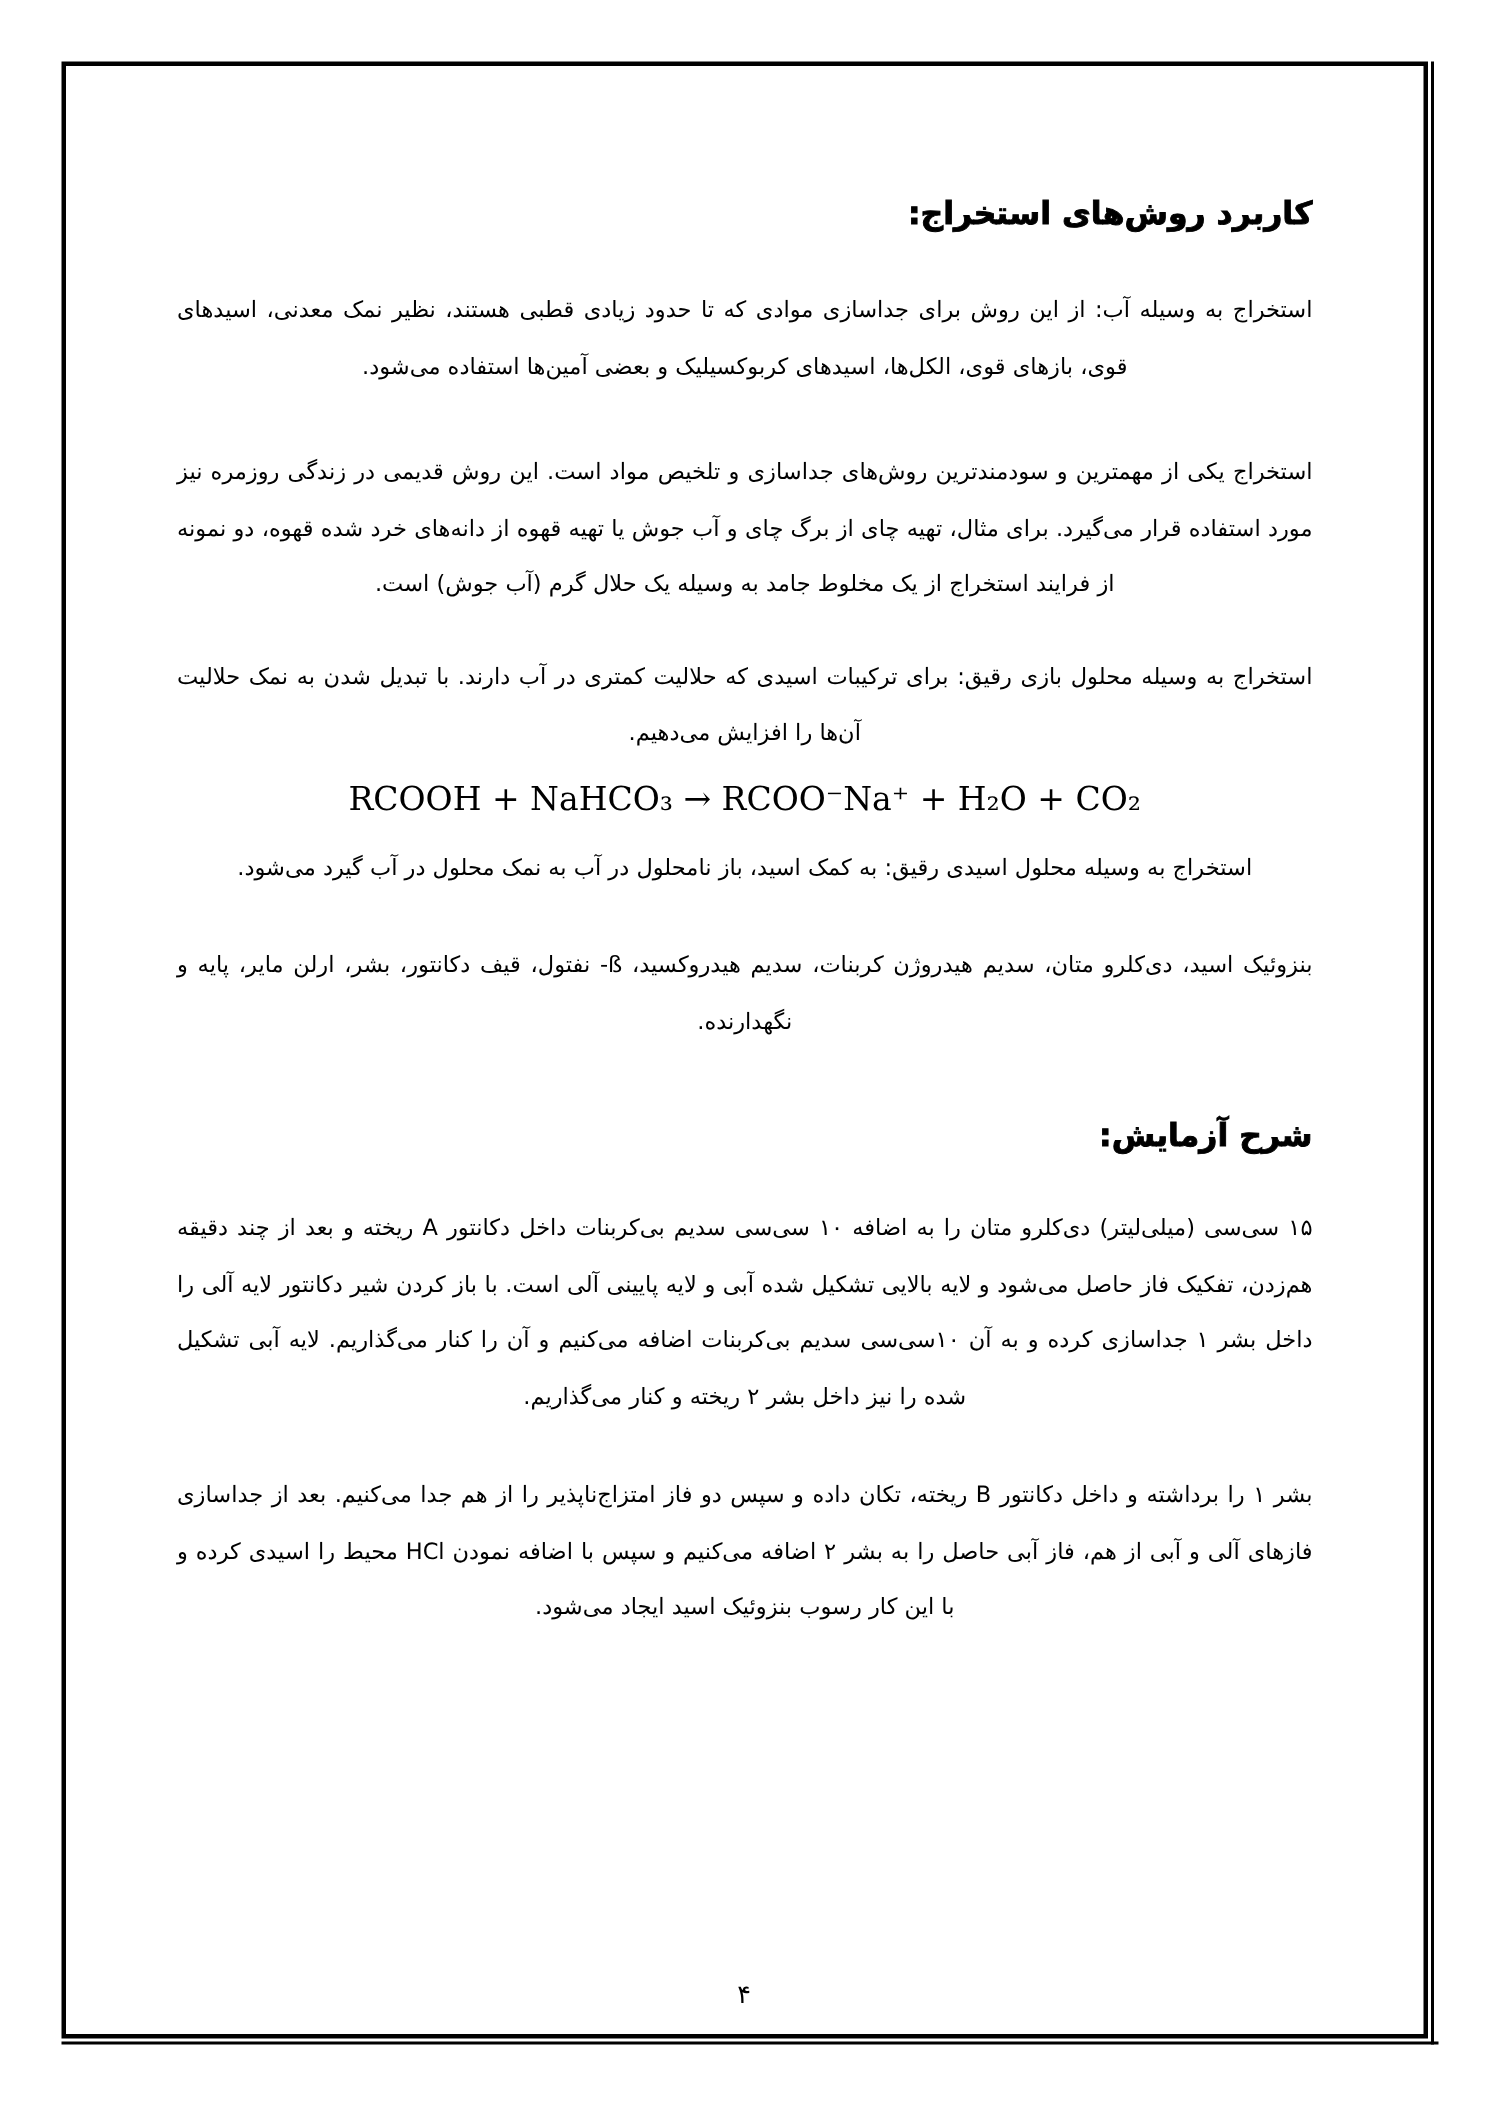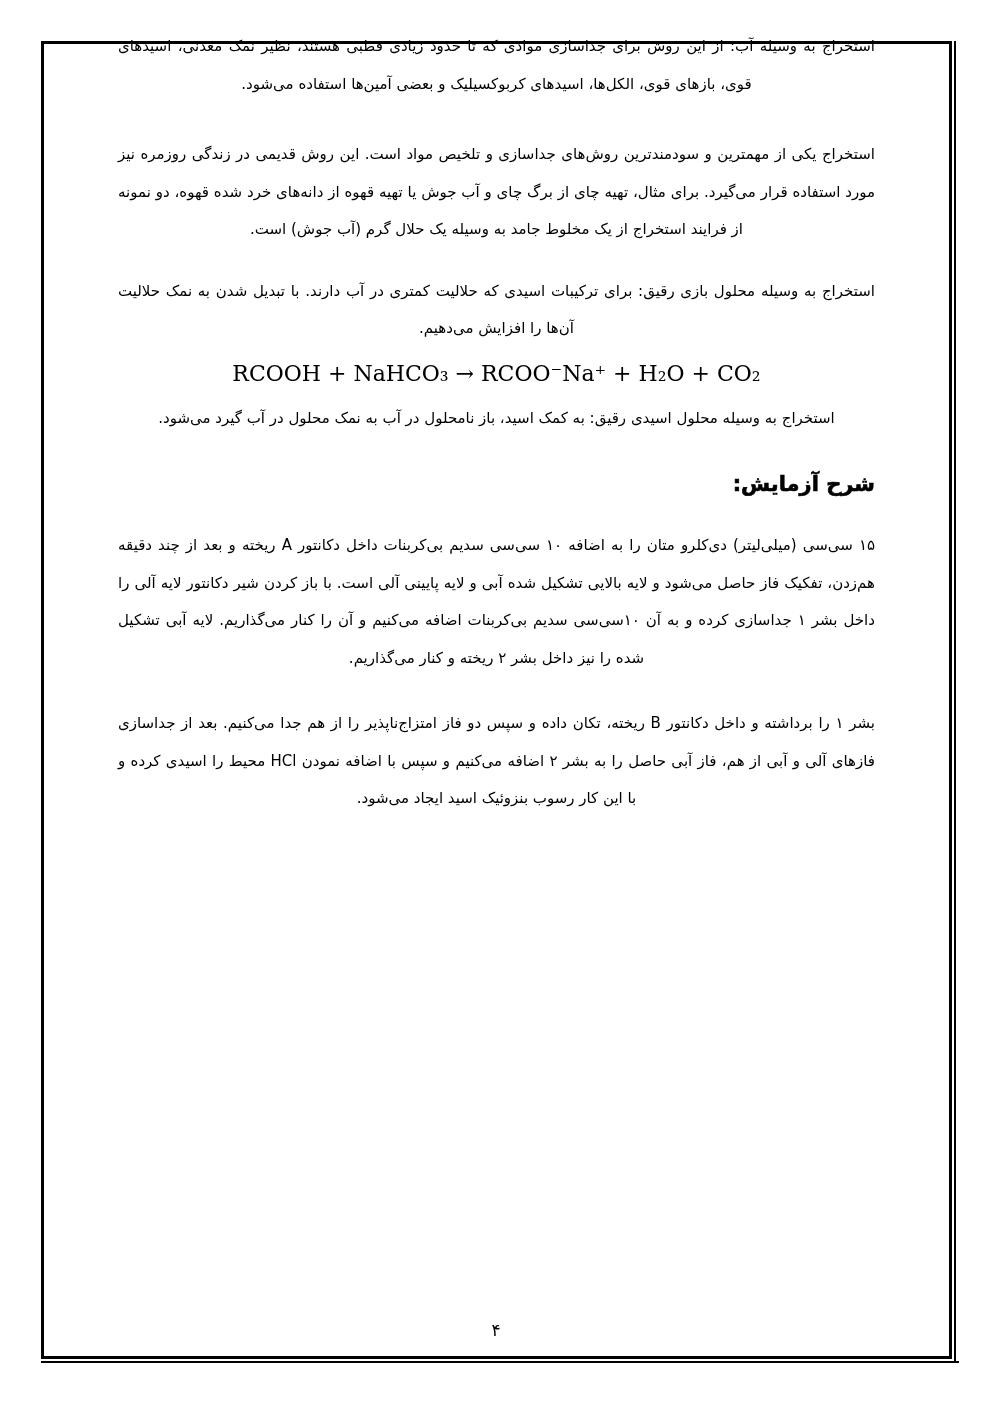--- a/index.html
+++ b/index.html
@@ -76,41 +76,43 @@
   }
   .h1 { margin-top: 125px; }
   .p1 { margin-top: 33px; }
   .p2 { margin-top: 28px; }
   .p3 { margin-top: 24px; }
   .eq1 { margin-top: 8px; }
   .p4 { margin-top: 8px; }
   .eq2 { margin-top: 26px; }
   .h2 { margin-top: 34px; }
   .p5 { margin-top: 28px; }
-  .h3 { margin-top: 30px; }
+  .h3 { margin-top: 40px; }
   .p6 { margin-top: 25px; }
   .p7 { margin-top: 28px; }
   .page-number {
     position: absolute;
     left: 0;
     right: 0;
     top: 1320px;
     text-align: center;
     font-size: 17px;
   }
 </style>
 </head>
 <body>
 
 <div class="frame"></div>
 
 <div class="content">
+  <div class="h-fa h1">کاربرد روش‌های استخراج:</div>
   <p class="p-fa p2">استخراج به وسیله آب: از این روش برای جداسازی موادی که تا حدود زیادی قطبی هستند، نظیر نمک معدنی، اسیدهای قوی، بازهای قوی، الکل‌ها، اسیدهای کربوکسیلیک و بعضی آمین‌ها استفاده می‌شود.</p>
   <p class="p-fa p1">استخراج یکی از مهمترین و سودمندترین روش‌های جداسازی و تلخیص مواد است. این روش قدیمی در زندگی روزمره نیز مورد استفاده قرار می‌گیرد. برای مثال، تهیه چای از برگ چای و آب جوش یا تهیه قهوه از دانه‌های خرد شده قهوه، دو نمونه از فرایند استخراج از یک مخلوط جامد به وسیله یک حلال گرم (آب جوش) است.</p>
   <p class="p-fa p3">استخراج به وسیله محلول بازی رقیق: برای ترکیبات اسیدی که حلالیت کمتری در آب دارند. با تبدیل شدن به نمک حلالیت آن‌ها را افزایش می‌دهیم.</p>
   <div class="eq eq1">RCOOH + NaHCO₃ → RCOO⁻Na⁺ + H₂O + CO₂</div>
   <p class="p-fa p4">استخراج به وسیله محلول اسیدی رقیق: به کمک اسید، باز نامحلول در آب به نمک محلول در آب گیرد می‌شود.</p>
+  <p class="p-fa p5">بنزوئیک اسید، دی‌کلرو متان، سدیم هیدروژن کربنات، سدیم هیدروکسید، ß- نفتول، قیف دکانتور، بشر، ارلن مایر، پایه و نگهدارنده.</p>
   <div class="h-fa h3">شرح آزمایش:</div>
   <p class="p-fa p6">۱۵ سی‌سی (میلی‌لیتر) دی‌کلرو متان را به اضافه ۱۰ سی‌سی سدیم بی‌کربنات داخل دکانتور A ریخته و بعد از چند دقیقه هم‌زدن، تفکیک فاز حاصل می‌شود و لایه بالایی تشکیل شده آبی و لایه پایینی آلی است. با باز کردن شیر دکانتور لایه آلی را داخل بشر ۱ جداسازی کرده و به آن ۱۰سی‌سی سدیم بی‌کربنات اضافه می‌کنیم و آن را کنار می‌گذاریم. لایه آبی تشکیل شده را نیز داخل بشر ۲ ریخته و کنار می‌گذاریم.</p>
   <p class="p-fa p7">بشر ۱ را برداشته و داخل دکانتور B ریخته، تکان داده و سپس دو فاز امتزاج‌ناپذیر را از هم جدا می‌کنیم. بعد از جداسازی فازهای آلی و آبی از هم، فاز آبی حاصل را به بشر ۲ اضافه می‌کنیم و سپس با اضافه نمودن HCl محیط را اسیدی کرده و با این کار رسوب بنزوئیک اسید ایجاد می‌شود.</p>
 </div>
 
 <div class="page-number">۴</div>
 
 </body></html>

